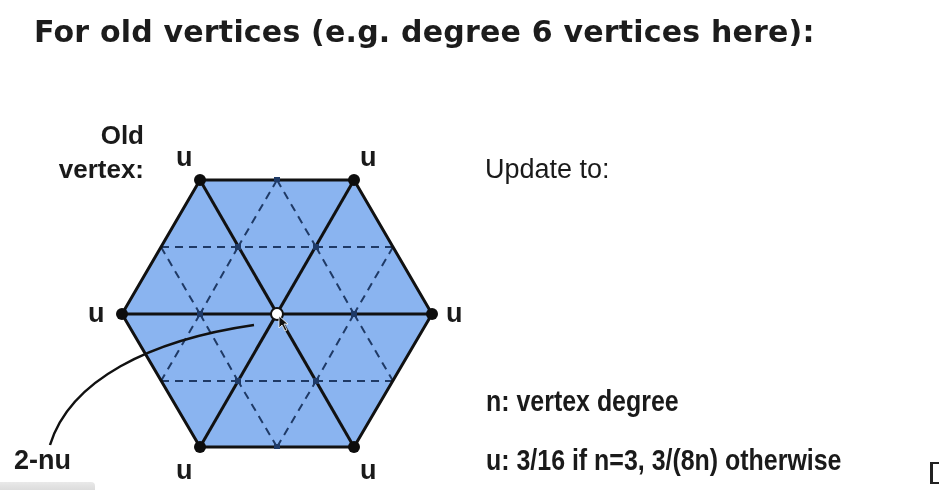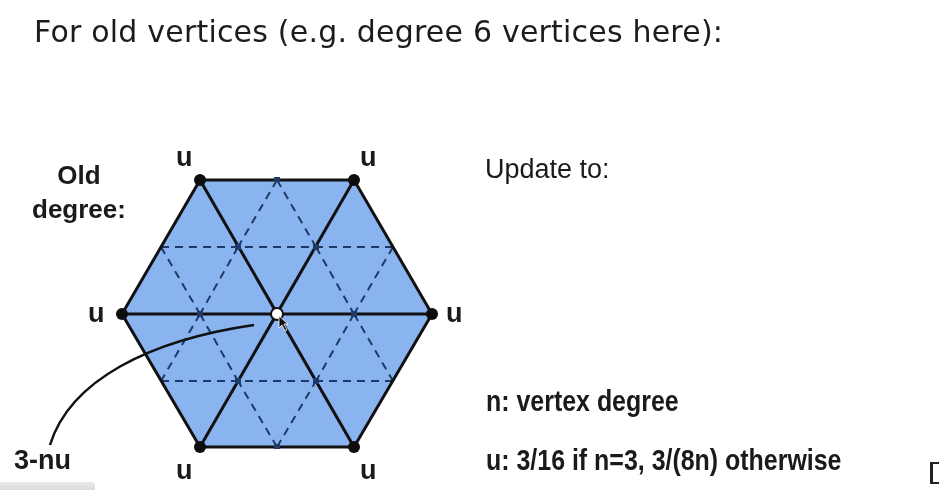--- a/index.html
+++ b/index.html
@@ -5,31 +5,31 @@
     html, body { margin: 0; padding: 0; }
     body {
       width: 939px; height: 490px; overflow: hidden;
       background: #ffffff; position: relative;
       font-family: "DejaVu Sans", sans-serif;
       color: #1a1a1a;
     }
     .title {
       position: absolute; left: 34px; top: 14px;
       font-family: "DejaVu Sans", sans-serif;
-      font-size: 30px; font-weight: 400; letter-spacing: 0.2px;
+      font-size: 30px; font-weight: 700; letter-spacing: 0.2px;
       color: #1c1c1c; white-space: nowrap;
     }
     .diagram { position: absolute; left: 0; top: 0; }
     .lbl {
       position: absolute; font-family: "Liberation Sans", sans-serif;
       font-weight: bold; color: #1a1a1a; white-space: nowrap;
     }
     .old-label {
-      left: 14px; top: 118px; width: 130px; text-align: center;
-      font-size: 26px; line-height: 34px; margin-top: 40px;
+      left: 14px; top: 118px; width: 130px; text-align: right;
+      font-size: 26px; line-height: 34px;
     }
     .u { font-size: 27px; }
     .nu { font-size: 27px; left: 14px; top: 445px; }
     .update {
       position: absolute; left: 485px; top: 152px;
       font-family: "Liberation Sans", sans-serif;
       font-size: 27px; line-height: 35px; color: #1a1a1a;
     }
     .update div { white-space: nowrap; text-align: center; }
     .defs {
@@ -108,30 +108,30 @@
     <circle cx="122" cy="314" r="6"></circle>
   </g>
 
   <circle cx="277" cy="314" r="6" fill="#ffffff" stroke="#111111" stroke-width="2"></circle>
 
   <path d="M279,316 L279,328 L282,325 L285,331 L287,330 L284,324 L288,324 Z" fill="#111111" stroke="#ffffff" stroke-width="0.8"></path>
 </svg>
 
 <div class="lbl old-label">
   <div>Old</div>
-  <div>degree:</div>
+  <div>vertex:</div>
 </div>
 
 <div class="lbl u" style="left:176px; top:142px;">u</div>
 <div class="lbl u" style="left:360px; top:142px;">u</div>
 <div class="lbl u" style="left:88px; top:298px;">u</div>
 <div class="lbl u" style="left:446px; top:298px;">u</div>
 <div class="lbl u" style="left:176px; top:455px;">u</div>
 <div class="lbl u" style="left:360px; top:455px;">u</div>
-<div class="lbl nu">3-nu</div>
+<div class="lbl nu">2-nu</div>
 
 <div class="update">
   <div>Update to:</div>
 </div>
 
 <div class="defs def-n">n: vertex degree</div>
 <div class="defs def-u">u: 3/16 if n=3, 3/(8n) otherwise</div>
 
 <div class="bracket"></div>
 <div class="bottom-bar"></div>

